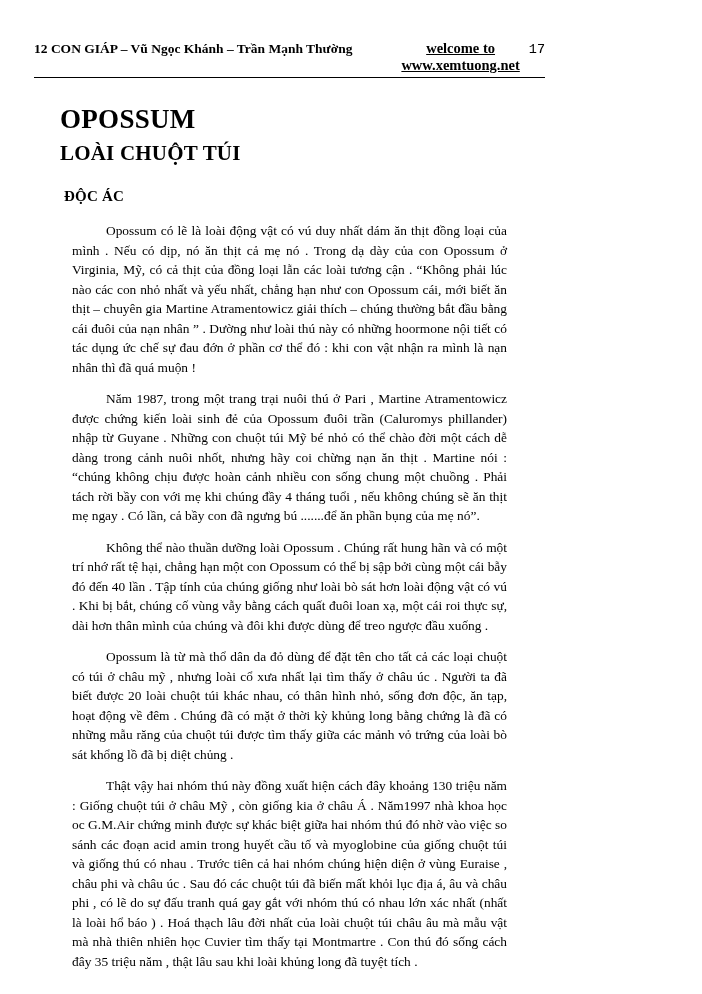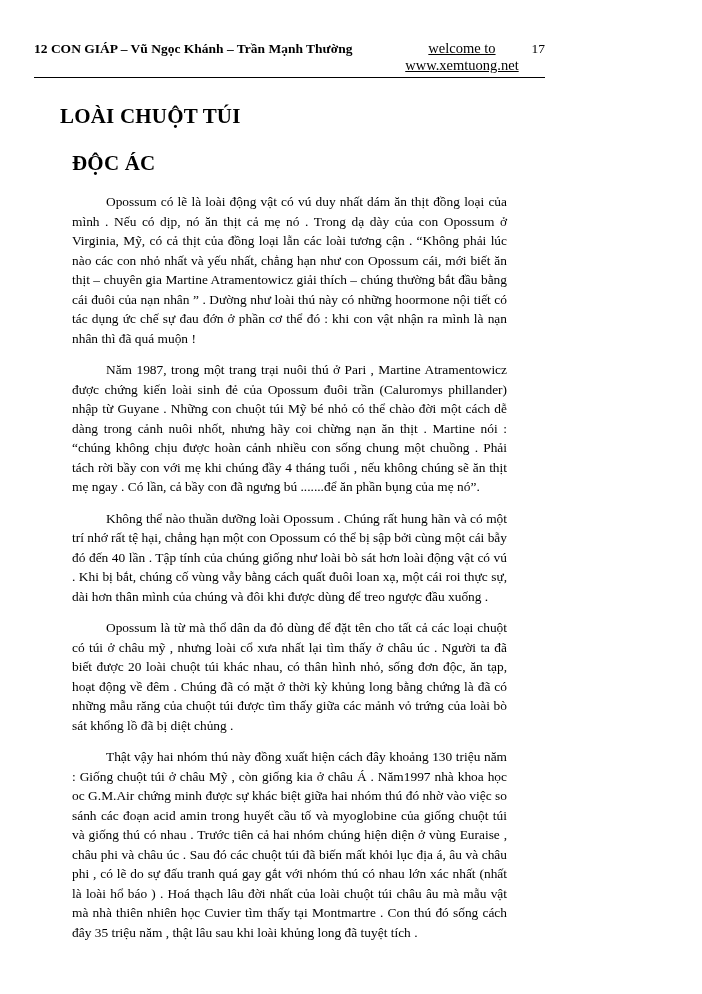--- a/index.html
+++ b/index.html
@@ -29,29 +29,30 @@
     font-size: 13.5px;
     font-weight: bold;
     padding-bottom: 2px;
   }
   .header-left {
     white-space: nowrap;
   }
   .header-mid {
     flex: 1;
     text-align: center;
-    font-weight: normal;
+    font-weight: bold;
     font-size: 14.5px;
     text-decoration: underline;
     padding-left: 40px;
   }
   .header-right {
     font-weight: normal;
     font-size: 13.5px;
     white-space: nowrap;
+    font-family: Liberation Mono, monospace;
   }
   .header-rule {
     border: 0;
     border-top: 1.6px solid #000;
     margin: 1px 0 0 0;
   }
   
   .content {
     padding: 26px 26px 0 26px;
   }
@@ -62,23 +63,23 @@
     margin: 0 0 6px 0;
     letter-spacing: 0.3px;
   }
   h2.subtitle {
     font-size: 21px;
     font-weight: bold;
     margin: 0 0 22px 0;
     letter-spacing: 0.2px;
   }
   h2.subtitle2 {
-    font-size: 21px;
+    font-size: 15px;
     font-weight: bold;
-    margin: 0 0 16px 12px;
+    margin: 0 0 16px 4px;
     letter-spacing: 0.2px;
   }
   .lede {
     margin: 0 0 10px 0;
     padding-left: 172px;
     font-size: 13.4px;
     line-height: 1.46;
     text-align: justify;
     text-transform: uppercase;
   }
@@ -99,20 +100,21 @@
 <div class="page">
 
   <div class="header">
     <span class="header-left">12 CON GIÁP – Vũ Ngọc Khánh – Trần Mạnh Thường</span>
     <span class="header-mid">welcome to www.xemtuong.net</span>
     <span class="header-right">17</span>
   </div>
   <hr class="header-rule">
 
   <div class="content">
+    <h1 class="title">OPOSSUM</h1>
     <h2 class="subtitle">LOÀI CHUỘT TÚI</h2>
     <h2 class="subtitle2">ĐỘC ÁC</h2>
 
 
     <p class="para">Opossum có lẽ là loài động vật có vú duy nhất dám ăn thịt đồng loại của mình . Nếu có dịp, nó ăn thịt cả mẹ nó . Trong dạ dày của con Opossum ở Virginia, Mỹ, có cả thịt của đồng loại lẫn các loài tương cận . “Không phải lúc nào các con nhỏ nhất và yếu nhất, chẳng hạn như con Opossum cái, mới biết ăn thịt – chuyên gia Martine Atramentowicz giải thích – chúng thường bắt đầu bằng cái đuôi của nạn nhân ” . Dường như loài thú này có những hoormone nội tiết có tác dụng ức chế sự đau đớn ở phần cơ thể đó : khi con vật nhận ra mình là nạn nhân thì đã quá muộn !</p>
     <p class="para">Năm 1987, trong một trang trại nuôi thú ở Pari , Martine Atramentowicz được chứng kiến loài sinh đẻ của Opossum đuôi trần (Caluromys phillander) nhập từ Guyane . Những con chuột túi Mỹ bé nhỏ có thể chào đời một cách dễ dàng trong cảnh nuôi nhốt, nhưng hãy coi chừng nạn ăn thịt . Martine nói : “chúng không chịu được hoàn cảnh nhiều con sống chung một chuồng . Phải tách rời bầy con với mẹ khi chúng đầy 4 tháng tuổi , nếu không chúng sẽ ăn thịt mẹ ngay . Có lần, cả bầy con đã ngưng bú .......để ăn phần bụng của mẹ nó”.</p>
     <p class="para">Không thể nào thuần dưỡng loài Opossum . Chúng rất hung hãn và có một trí nhớ rất tệ hại, chẳng hạn một con Opossum có thể bị sập bởi cùng một cái bẫy đó đến 40 lần . Tập tính của chúng giống như loài bò sát hơn loài động vật có vú . Khi bị bắt, chúng cố vùng vẫy bằng cách quất đuôi loan xạ, một cái roi thực sự, dài hơn thân mình của chúng và đôi khi được dùng để treo ngược đầu xuống .</p>
     <p class="para">Opossum là từ mà thổ dân da đỏ dùng để đặt tên cho tất cả các loại chuột có túi ở châu mỹ , nhưng loài cổ xưa nhất lại tìm thấy ở châu úc . Người ta đã biết được 20 loài chuột túi khác nhau, có thân hình nhỏ, sống đơn độc, ăn tạp, hoạt động về đêm . Chúng đã có mặt ở thời kỳ khủng long bằng chứng là đã có những mẫu răng của chuột túi được tìm thấy giữa các mảnh vỏ trứng của loài bò sát khổng lồ đã bị diệt chủng .</p>
     <p class="para">Thật vậy hai nhóm thú này đồng xuất hiện cách đây khoảng 130 triệu năm : Giống chuột túi ở châu Mỹ , còn giống kia ở châu Á . Năm1997 nhà khoa học oc G.M.Air chứng minh được sự khác biệt giữa hai nhóm thú đó nhờ vào việc so sánh các đoạn acid amin trong huyết cầu tố và myoglobine của giống chuột túi và giống thú có nhau . Trước tiên cả hai nhóm chúng hiện diện ở vùng Euraise , châu phi và châu úc . Sau đó các chuột túi đã biến mất khỏi lục địa á, âu và châu phi , có lẽ do sự đấu tranh quá gay gắt với nhóm thú có nhau lớn xác nhất (nhất là loài hổ báo ) . Hoá thạch lâu đời nhất của loài chuột túi châu âu mà mẫu vật mà nhà thiên nhiên học Cuvier tìm thấy tại Montmartre . Con thú đó sống cách đây 35 triệu năm , thật lâu sau khi loài khủng long đã tuyệt tích .</p>
   </div>

